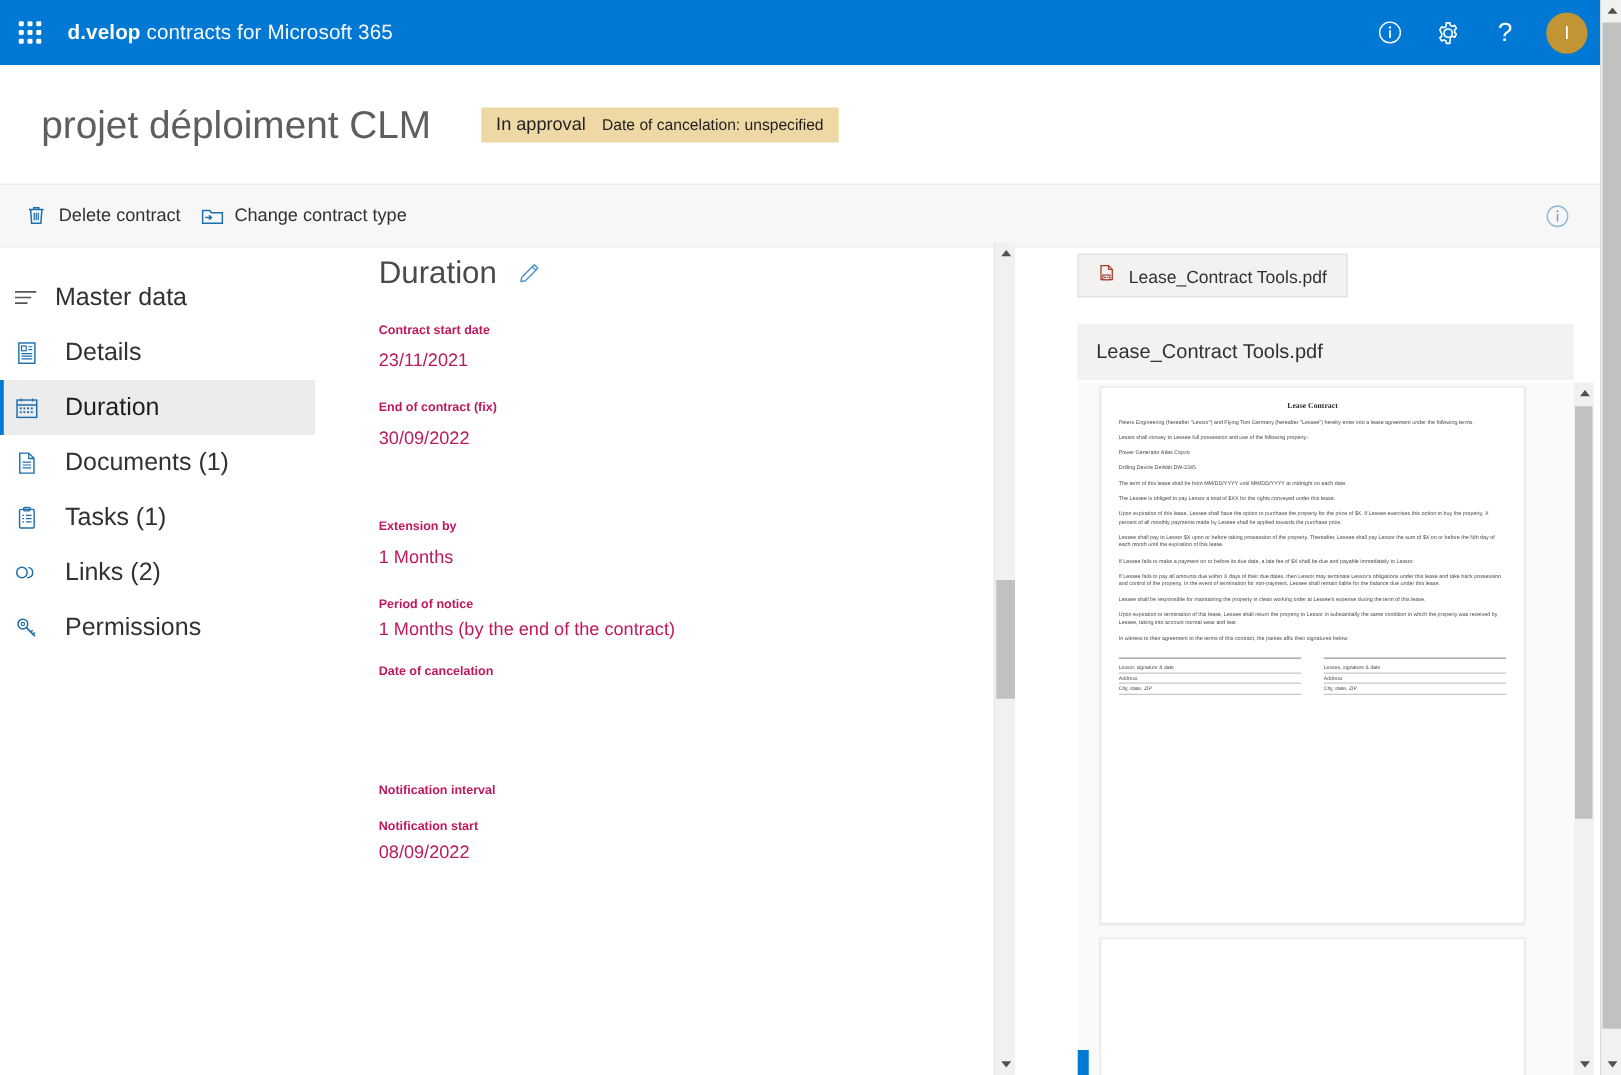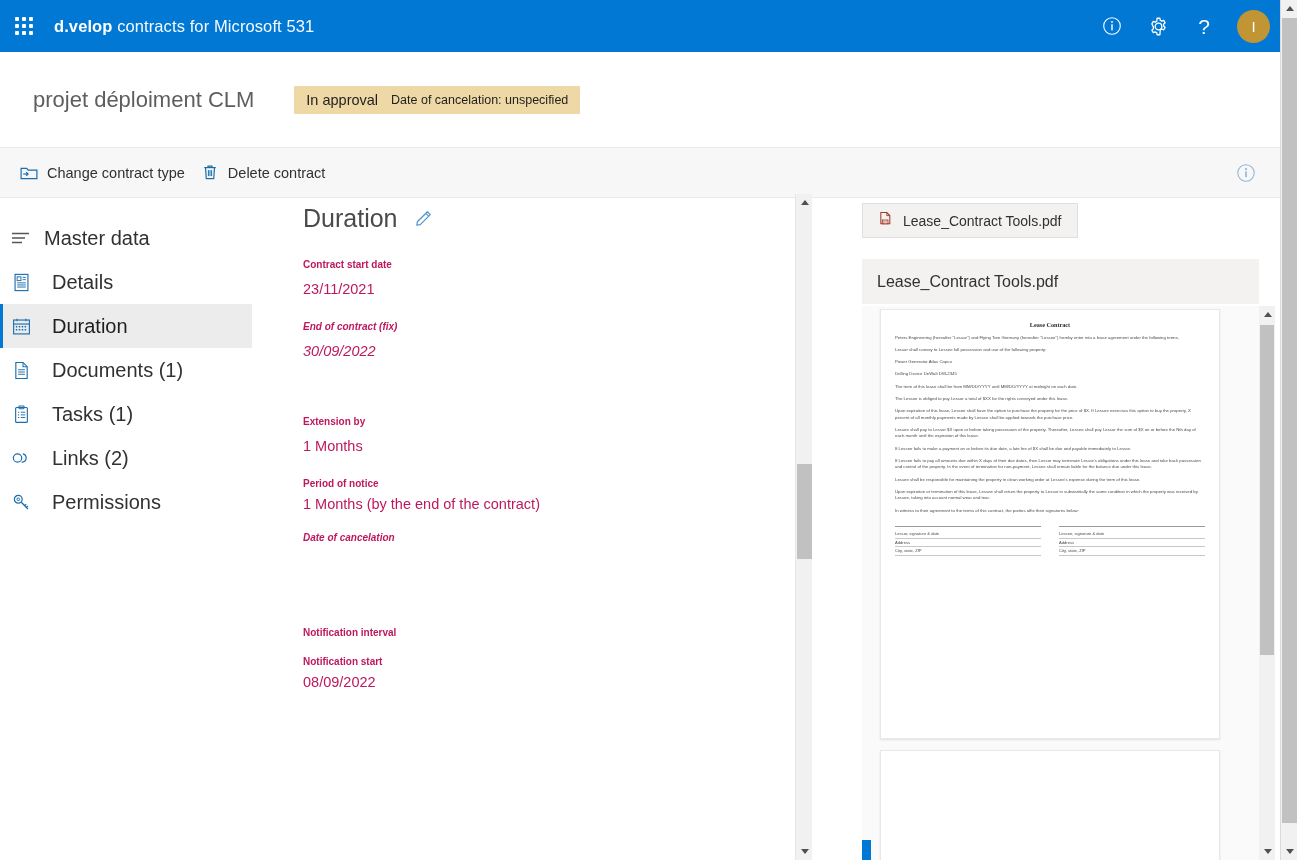--- a/index.html
+++ b/index.html
@@ -67,21 +67,21 @@
 
   
   .titlebar {
     position: absolute; left: 0; top: 52px;
     width: 1280px; height: 95px;
     background: #fff;
     display: flex; align-items: center;
     padding-left: 33px;
   }
   .page-title {
-    font-size: 22px;
+    font-size: 31px;
     font-weight: 400;
     color: #605e5c;
     white-space: nowrap;
   }
   .status-badge {
     margin-left: 40px;
     background: #eed9a6;
     color: #201f1e;
     height: 28px;
     display: flex; align-items: center;
@@ -159,21 +159,21 @@
   .detail-head {
     display: flex; align-items: center; gap: 16px;
     margin-top: 0px; margin-bottom: 26px;
   }
   .detail-title { font-size: 25px; font-weight: 400; color: #4b4a48; }
   .edit-pencil { cursor: pointer; display: flex; align-items: center; }
 
   .field { margin-bottom: 22px; }
   .field-label { font-size: 10px; font-weight: 700; color: #be185d; margin-bottom: 11px; }
   .field-value { font-size: 14.5px; color: #be185d; min-height: 18px; }
-  .field.gap-after { margin-bottom: 55px; font-style: italic; }
+  .field.gap-after { margin-bottom: 55px; }
   .field.tight { margin-bottom: 18px; }
   .field.tight .field-label { margin-bottom: 7px; }
 
   
   .mid-scroll {
     position: absolute; left: 795px; top: 194px;
     width: 17px; height: 666px;
     background: #f1f1f1;
     border-left: 1px solid #e6e6e6;
   }
@@ -294,21 +294,21 @@
           <i></i>
           <i></i>
           <i></i>
           <i></i>
           <i></i>
           <i></i>
       </div>
     </div>
     <div class="brand">
       <b>d.velop</b>
-      <span class="light">contracts for Microsoft 531</span>
+      <span class="light">contracts for Microsoft 365</span>
     </div>
     <div class="topbar-right">
       <div class="tb-btn">
         <svg width="20" height="20" viewBox="0 0 20 20">
           <circle cx="10" cy="10" r="8.3" fill="none" stroke="#fff" stroke-width="1.1"></circle>
           <circle cx="10" cy="5.9" r="0.95" fill="#fff"></circle>
           <rect x="9.3" y="8.2" width="1.4" height="6.2" fill="#fff"></rect>
         </svg>
       </div>
       <div class="tb-btn">
@@ -326,40 +326,40 @@
 
   <div class="titlebar">
     <div class="page-title">projet déploiment CLM</div>
     <div class="status-badge">
       <span class="st-main">In approval</span>
       <span class="st-sub">Date of cancelation: unspecified</span>
     </div>
   </div>
 
   <div class="cmdbar">
-    <div class="cmd-btn">
-      <span class="cmd-icon">
-        <svg width="18" height="16" viewBox="0 0 18 16">
-          <path fill="none" stroke="#1c6eab" stroke-width="1.2" d="M1.1 3.4h5.6l1.5 1.8h8.7v8.4H1.1z"></path>
-          <path fill="none" stroke="#1c6eab" stroke-width="1.2" d="M3.2 9h4.6"></path>
-          <path fill="none" stroke="#1c6eab" stroke-width="1.2" d="M6.2 7.3 8.1 9l-1.9 1.7"></path>
-        </svg>
-      </span>
-      <span>Change contract type</span>
-    </div>
     <div class="cmd-btn">
       <span class="cmd-icon">
         <svg width="16" height="17" viewBox="0 0 16 17">
           <path fill="none" stroke="#1c6eab" stroke-width="1.2" d="M2.2 3.6h11.6"></path>
           <path fill="none" stroke="#1c6eab" stroke-width="1.2" d="M6 3.6V2.2h4v1.4"></path>
           <path fill="none" stroke="#1c6eab" stroke-width="1.2" d="M3.5 3.6l.8 11h7.4l.8-11"></path>
           <path fill="none" stroke="#1c6eab" stroke-width="1" d="M6.4 6.1v6M8 6.1v6M9.6 6.1v6"></path>
         </svg>
       </span>
       <span>Delete contract</span>
+    </div>
+    <div class="cmd-btn">
+      <span class="cmd-icon">
+        <svg width="18" height="16" viewBox="0 0 18 16">
+          <path fill="none" stroke="#1c6eab" stroke-width="1.2" d="M1.1 3.4h5.6l1.5 1.8h8.7v8.4H1.1z"></path>
+          <path fill="none" stroke="#1c6eab" stroke-width="1.2" d="M3.2 9h4.6"></path>
+          <path fill="none" stroke="#1c6eab" stroke-width="1.2" d="M6.2 7.3 8.1 9l-1.9 1.7"></path>
+        </svg>
+      </span>
+      <span>Change contract type</span>
     </div>
     <div class="cmd-spacer"></div>
     <div class="cmd-info">
       <svg width="20" height="20" viewBox="0 0 20 20">
         <circle cx="10" cy="10" r="8.2" fill="none" stroke="#8fb7da" stroke-width="1.1"></circle>
         <circle cx="10" cy="6" r="0.9" fill="#6fa0cd"></circle>
         <rect x="9.4" y="8.3" width="1.2" height="5.9" fill="#6fa0cd"></rect>
       </svg>
     </div>
   </div>

